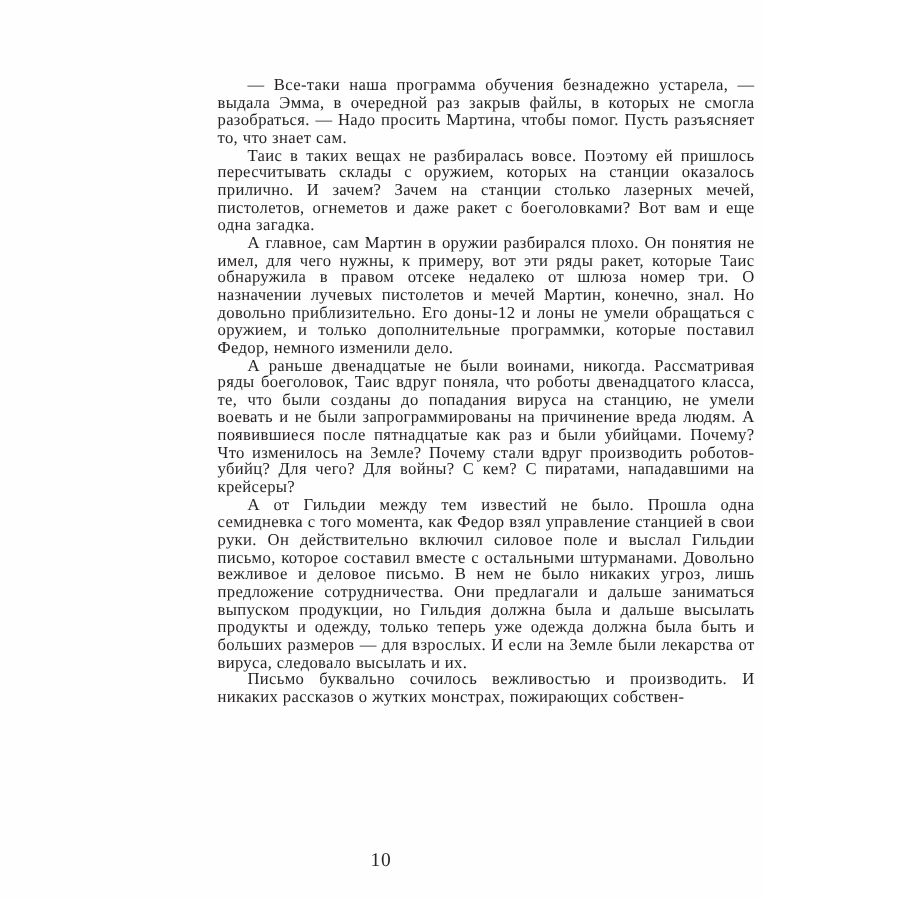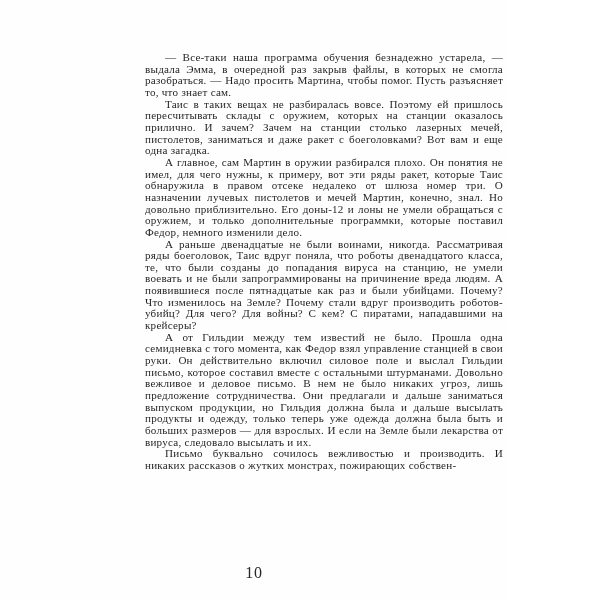--- a/index.html
+++ b/index.html
@@ -54,42 +54,42 @@
     -webkit-font-smoothing: antialiased;
   }
 
   
   .folio {
     position: absolute;
     left: 0;
     right: 0;
     top: 566px;
     text-align: center;
-    font-size: 16px;
+    font-size: 13px;
     line-height: 13px;
     color: #2a2626;
     font-family: "Liberation Serif", "DejaVu Serif", serif;
     letter-spacing: 0.04em;
   }
 
   
   .scan-soften {
     filter: blur(0.16px);
   }
 </style>
 </head>
 <body>
 
 <div class="page-sheet">
 
   <div class="paper-tone"></div>
 
   <div class="text-block scan-soften">
     <p class="para">— Все-таки наша программа обучения безнадежно устарела, — выдала Эмма, в очередной раз закрыв файлы, в которых не смогла разобраться. — Надо просить Мартина, чтобы помог. Пусть разъясняет то, что знает сам.</p>
-    <p class="para">Таис в таких вещах не разбиралась вовсе. Поэтому ей пришлось пересчитывать склады с оружием, которых на станции оказалось прилично. И зачем? Зачем на станции столько лазерных мечей, пистолетов, заниматься и даже ракет с боеголовками? Вот вам и еще одна загадка.</p>
+    <p class="para">Таис в таких вещах не разбиралась вовсе. Поэтому ей пришлось пересчитывать склады с оружием, которых на станции оказалось прилично. И зачем? Зачем на станции столько лазерных мечей, пистолетов, огнеметов и даже ракет с боеголовками? Вот вам и еще одна загадка.</p>
     <p class="para">А главное, сам Мартин в оружии разбирался плохо. Он понятия не имел, для чего нужны, к примеру, вот эти ряды ракет, которые Таис обнаружила в правом отсеке недалеко от шлюза номер три. О назначении лучевых пистолетов и мечей Мартин, конечно, знал. Но довольно приблизительно. Его доны-12 и лоны не умели обращаться с оружием, и только дополнительные программки, которые поставил Федор, немного изменили дело.</p>
     <p class="para">А раньше двенадцатые не были воинами, никогда. Рассматривая ряды боеголовок, Таис вдруг поняла, что роботы двенадцатого класса, те, что были созданы до попадания вируса на станцию, не умели воевать и не были запрограммированы на причинение вреда людям. А появившиеся после пятнадцатые как раз и были убийцами. Почему? Что изменилось на Земле? Почему стали вдруг производить роботов-убийц? Для чего? Для войны? С кем? С пиратами, нападавшими на крейсеры?</p>
     <p class="para">А от Гильдии между тем известий не было. Прошла одна семидневка с того момента, как Федор взял управление станцией в свои руки. Он действительно включил силовое поле и выслал Гильдии письмо, которое составил вместе с остальными штурманами. Довольно вежливое и деловое письмо. В нем не было никаких угроз, лишь предложение сотрудничества. Они предлагали и дальше заниматься выпуском продукции, но Гильдия должна была и дальше высылать продукты и одежду, только теперь уже одежда должна была быть и больших размеров — для взрослых. И если на Земле были лекарства от вируса, следовало высылать и их.</p>
     <p class="para">Письмо буквально сочилось вежливостью и производить. И никаких рассказов о жутких монстрах, пожирающих собствен-</p>
   </div>
 
   <div class="folio scan-soften">10</div>
 
 </div>
 

